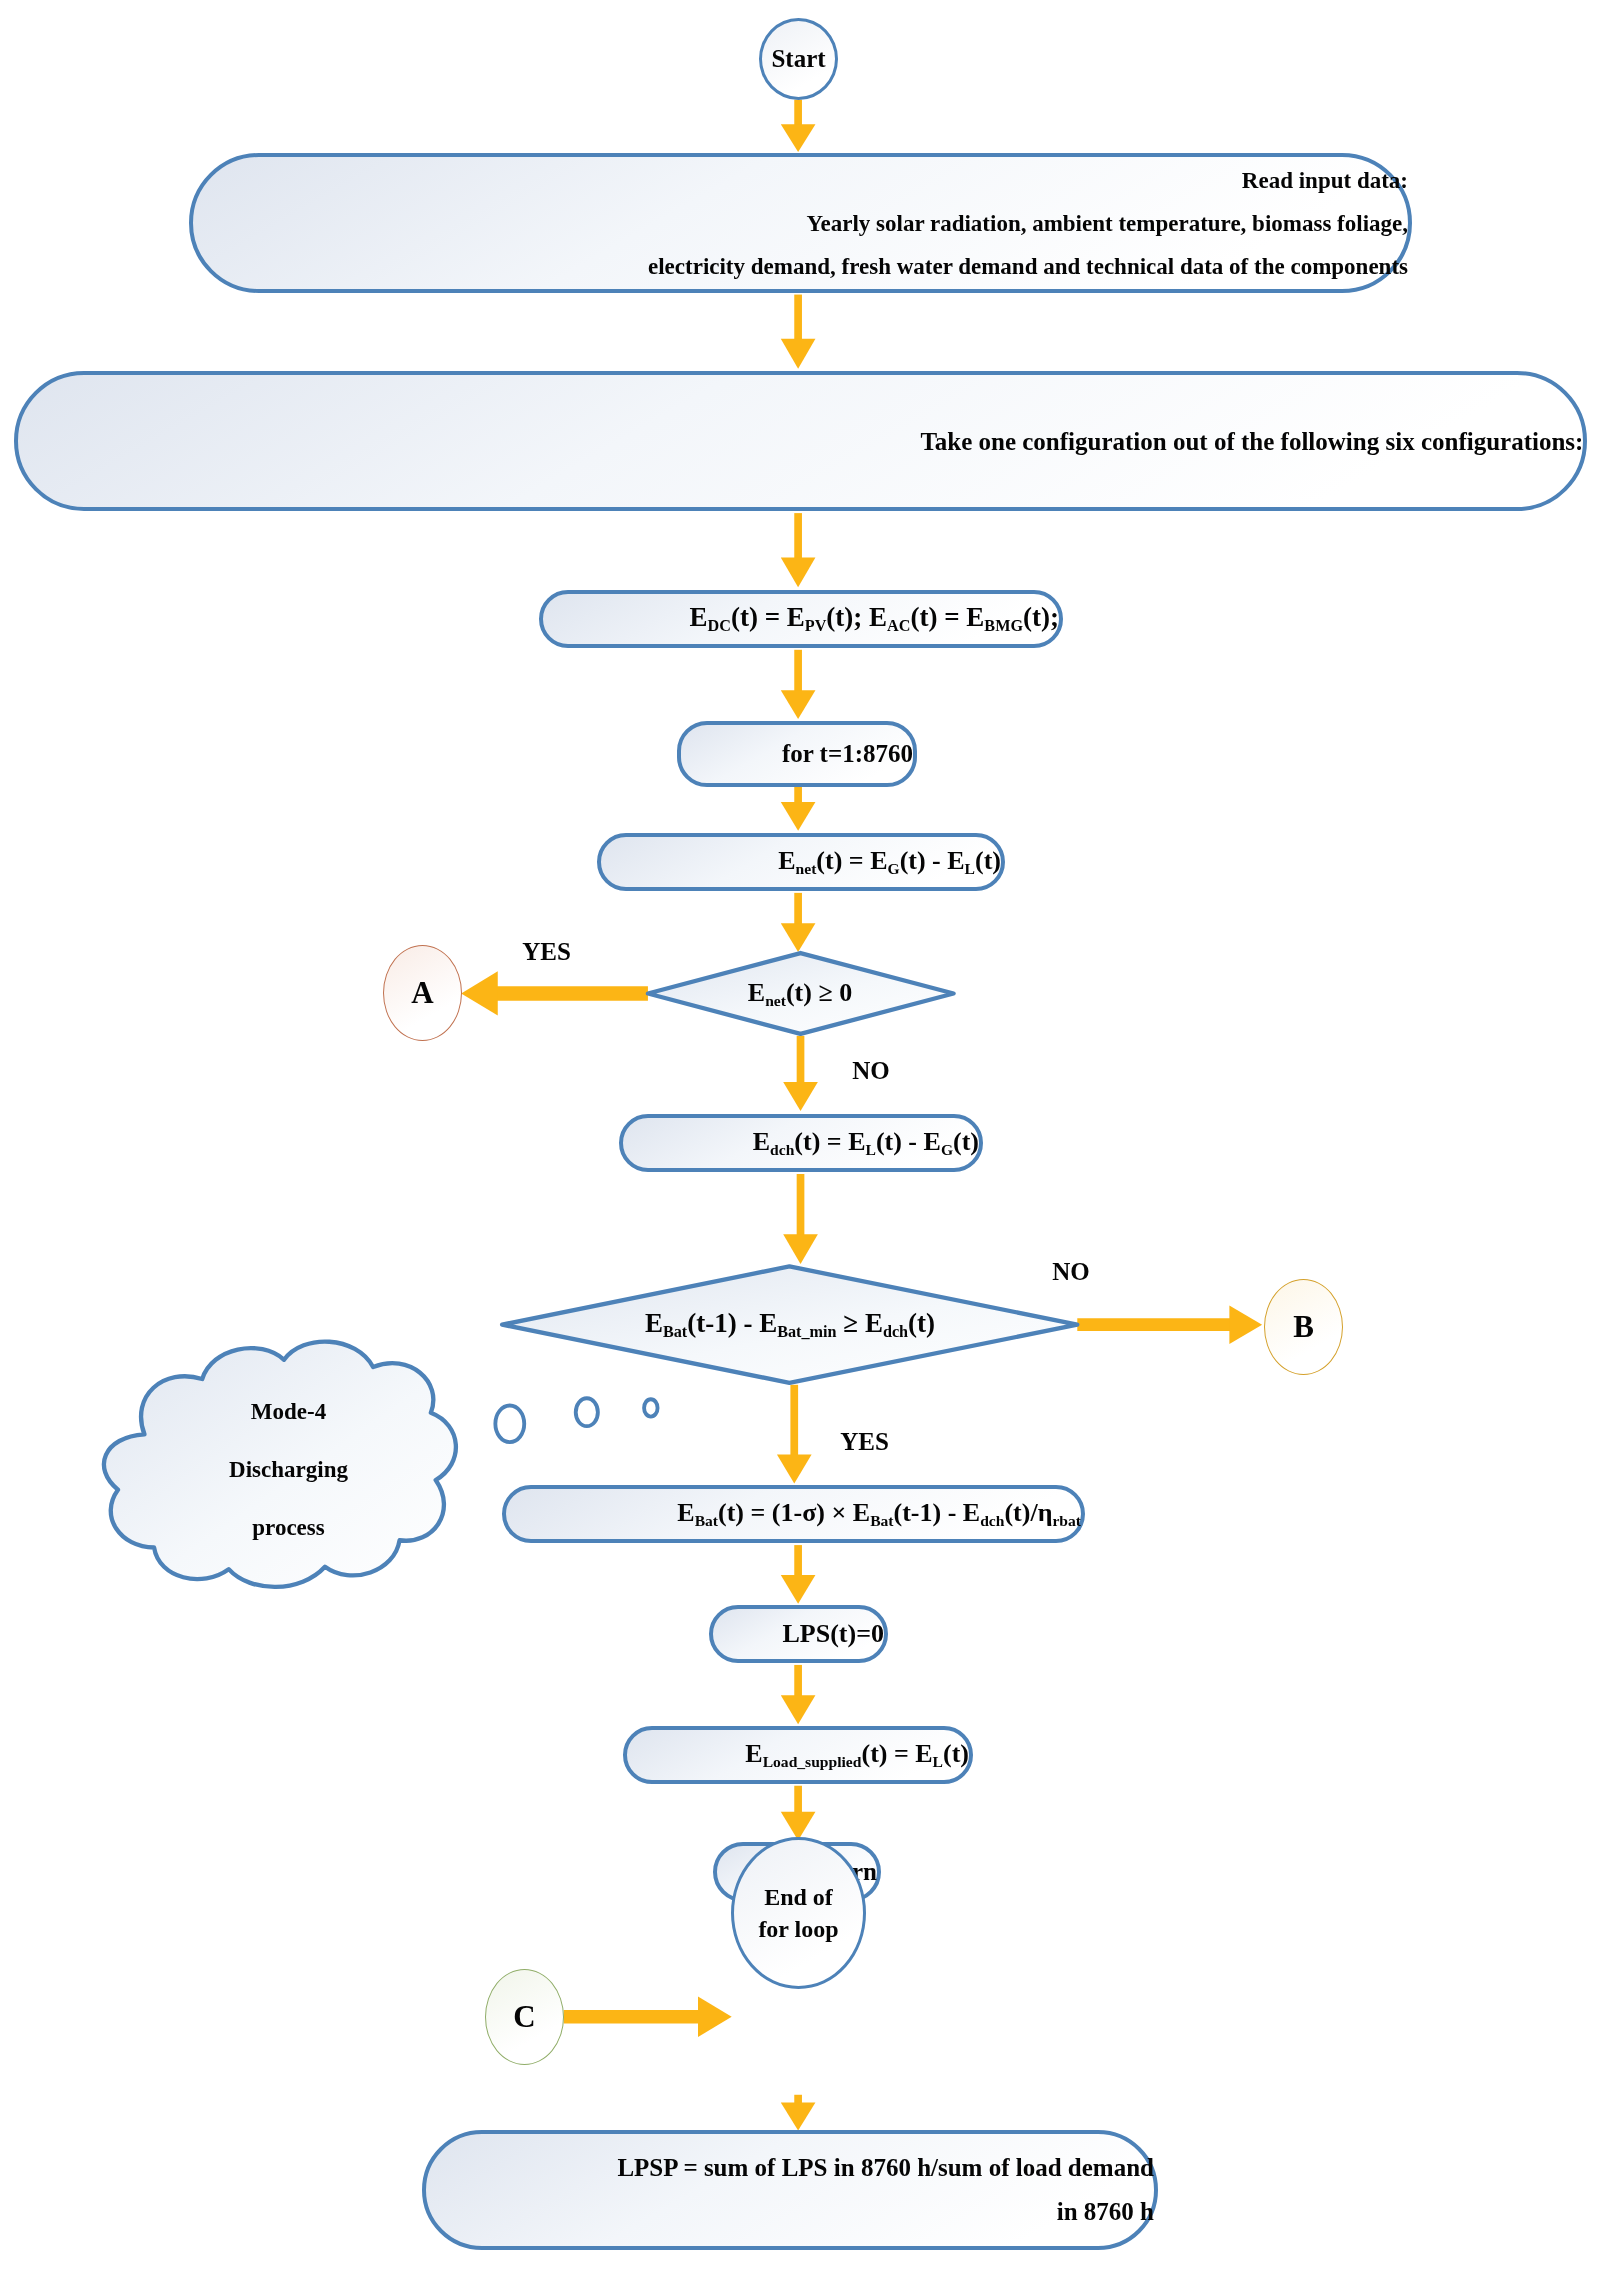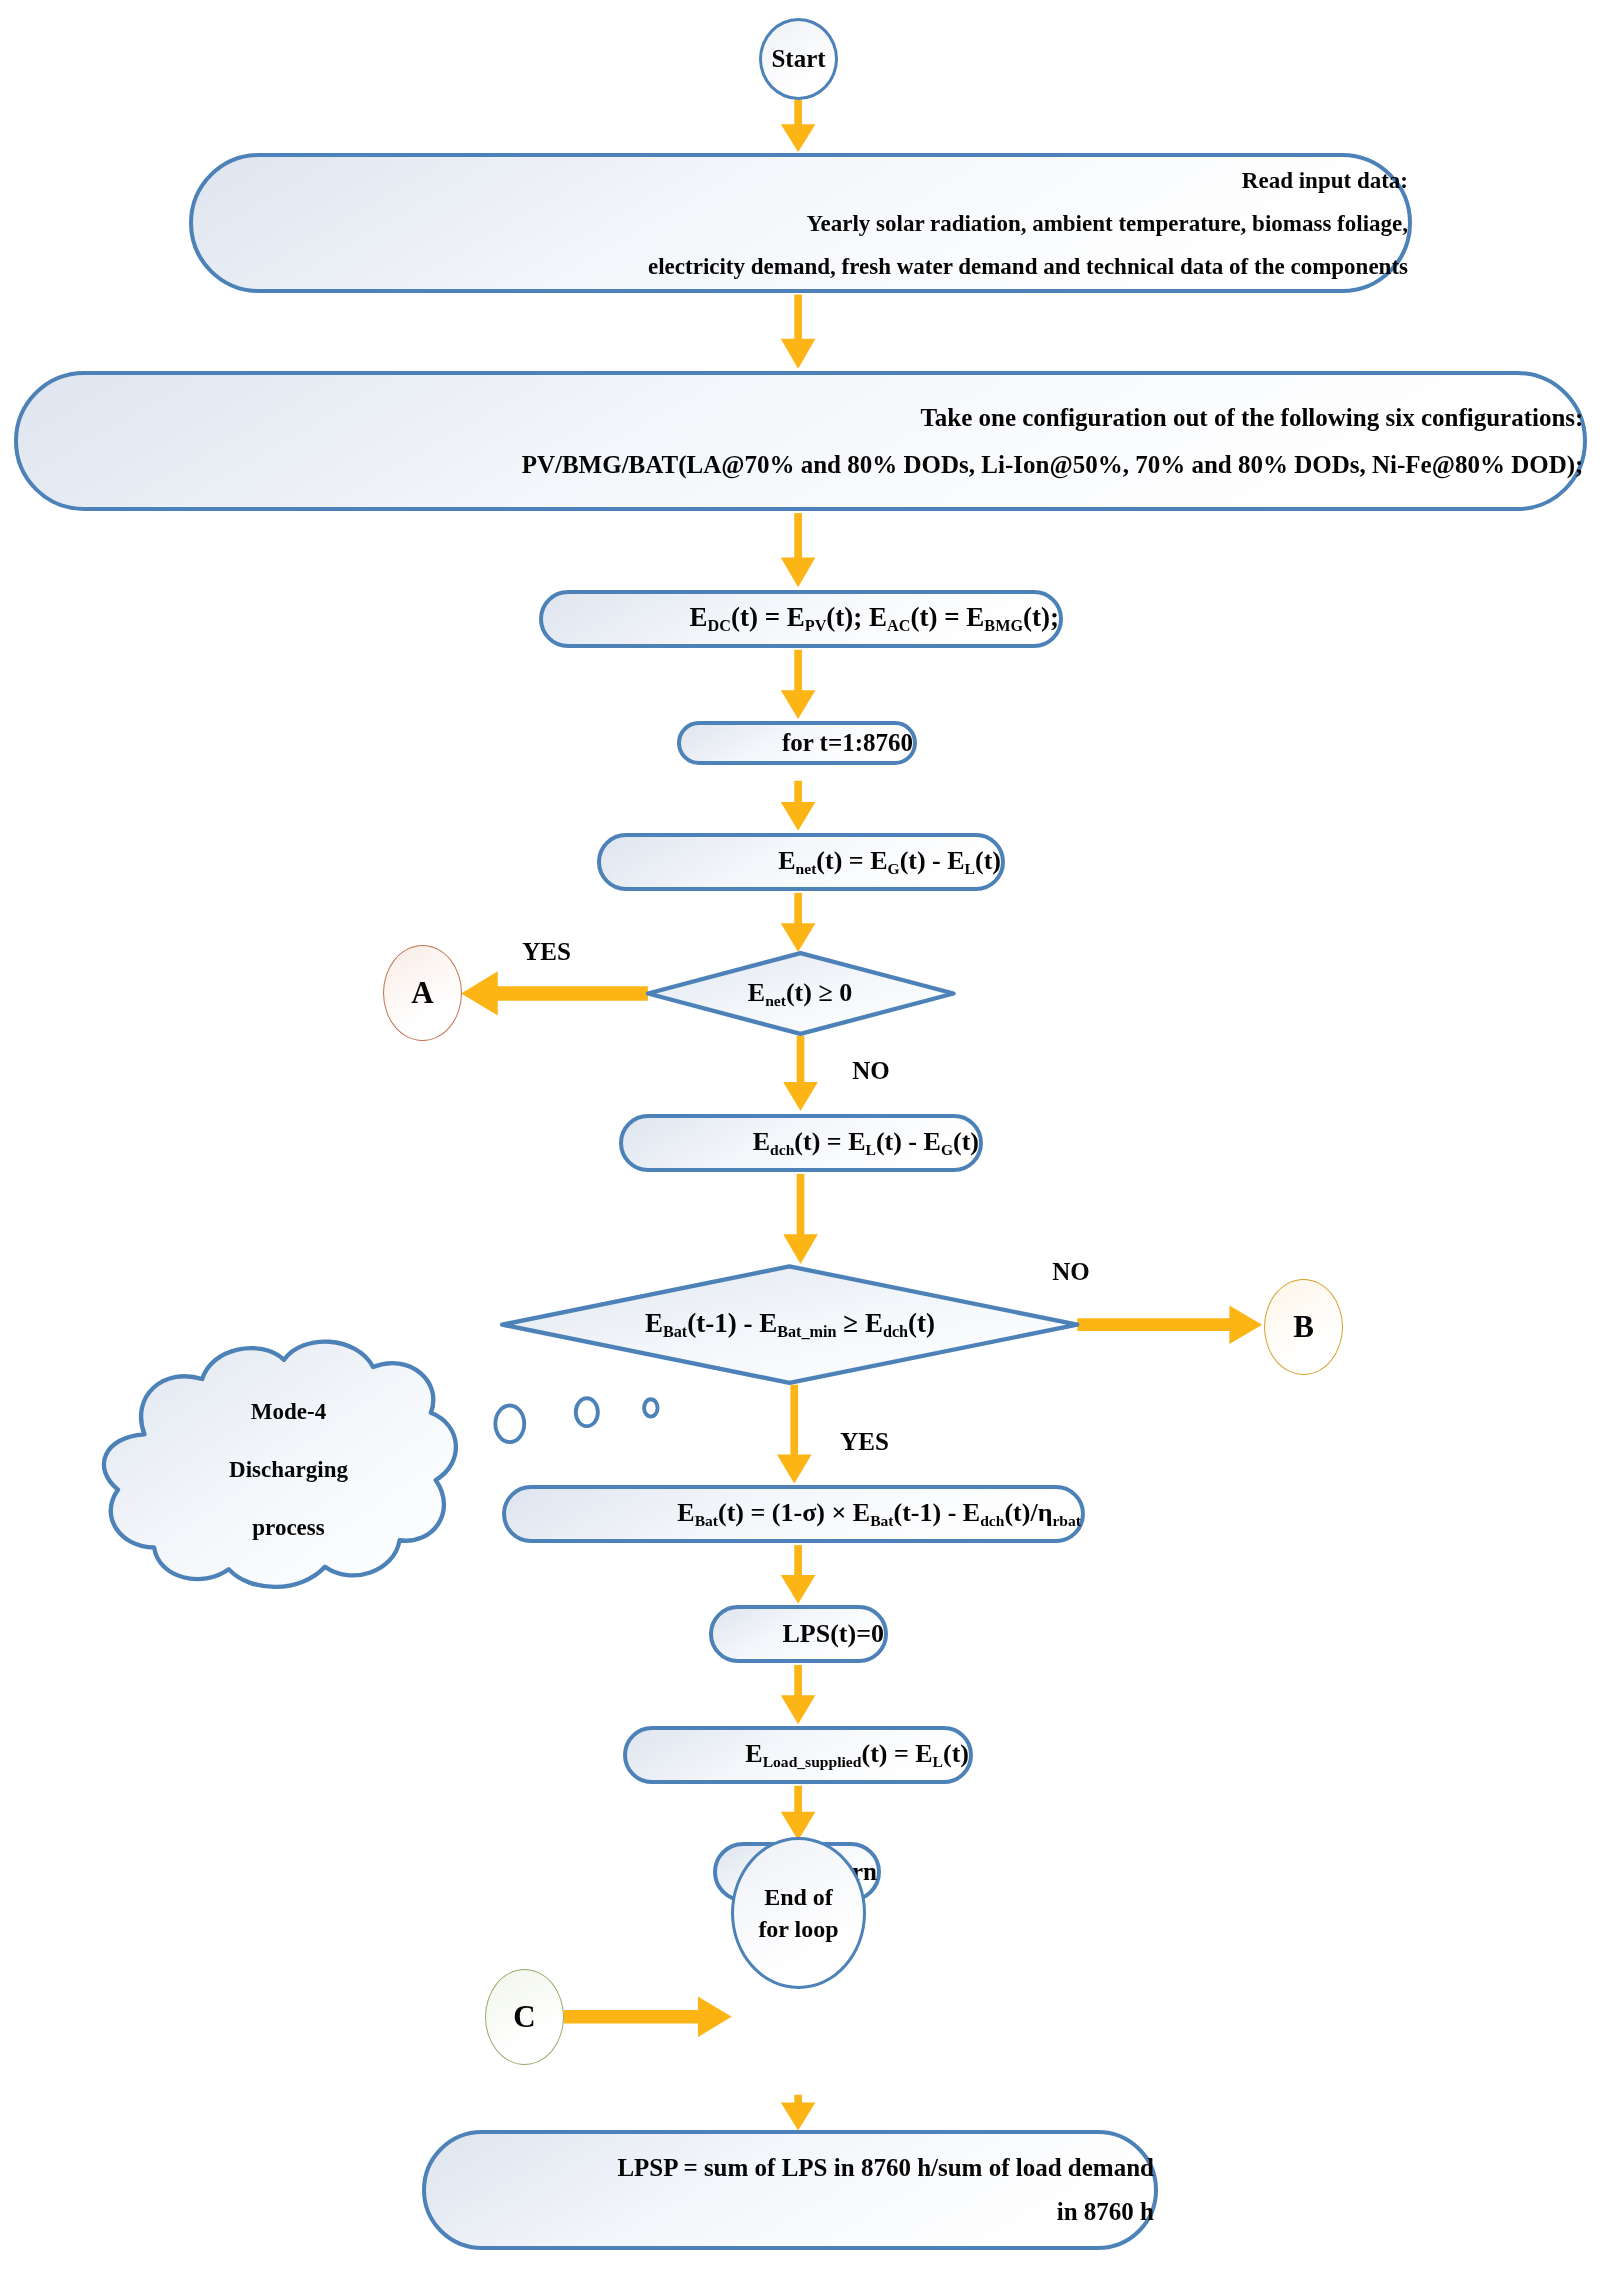--- a/index.html
+++ b/index.html
@@ -146,28 +146,27 @@
 </div>
 
 <div class="rbox r-lg" style="left:189px;top:153px;width:1223px;height:140px;font-size:23px;line-height:43px;">
     <div>Read input data:</div>
     <div>Yearly solar radiation, ambient temperature, biomass foliage,</div>
     <div>electricity demand, fresh water demand and technical data of the components</div>
   </div>
 
 <div class="rbox r-lg" style="left:14.4px;top:371px;width:1573px;height:140px;font-size:25px;line-height:47px;">
     <div>Take one configuration out of the following six configurations:</div>
-    <div>PV/BMG/BAT(LA@70% and 80% DODs, Li-Ion@50%, 70% and 80% DODs, Ni-Fe@80% DOD);</div>
   </div>
 
 <div class="rbox r-sm" style="left:539px;top:590px;width:524px;height:58px;font-size:27px;">
     <span><span>E</span><span class="sub">DC</span><span>(t) = E</span><span class="sub">PV</span><span>(t); E</span><span class="sub">AC</span><span>(t) = E</span><span class="sub">BMG</span><span>(t);</span></span>
   </div>
 
-<div class="rbox r-sm" style="left:677px;top:721px;width:240px;height:44px;font-size:25px;">
+<div class="rbox r-sm" style="left:677px;top:721px;width:240px;height:66px;font-size:25px;">
   <span>for t=1:8760</span>
 </div>
 
 <div class="rbox r-sm" style="left:597px;top:833px;width:408px;height:58px;font-size:26px;">
     <span><span>E</span><span class="sub">net</span><span>(t) = E</span><span class="sub">G</span><span>(t) - E</span><span class="sub">L</span><span>(t)</span></span>
   </div>
 
 <div class="dtext" style="left:664px;top:965px;width:272px;height:58px;font-size:26px;">
     <span><span>E</span><span class="sub">net</span><span>(t) ≥ 0</span></span>
   </div>

